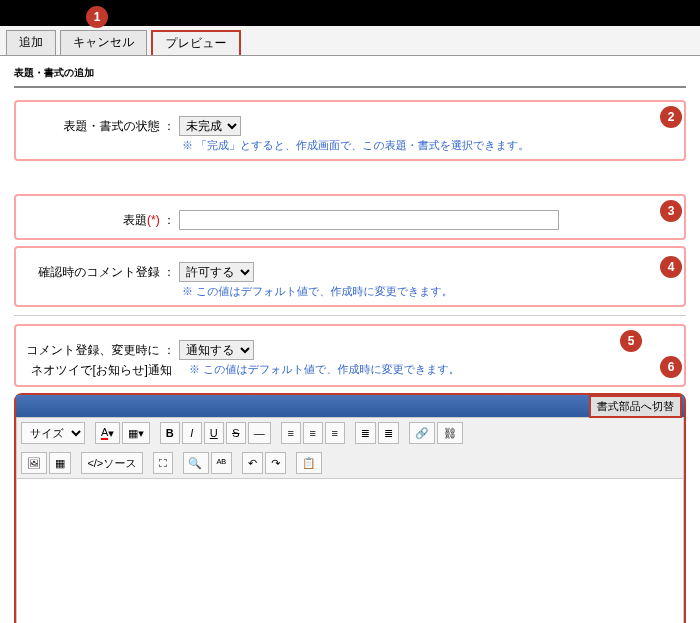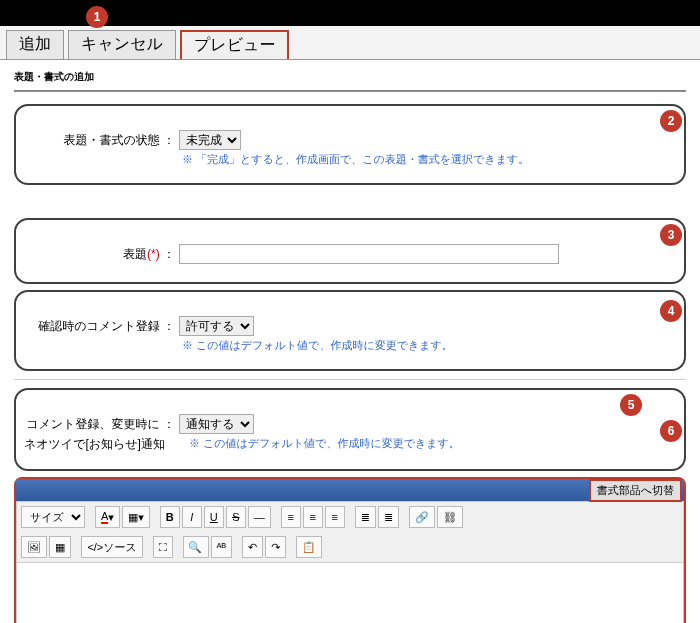--- a/index.html
+++ b/index.html
@@ -1,31 +1,31 @@
 <!DOCTYPE html>
 <html><head>
 <meta charset="utf-8">
 <style>
 * { box-sizing: border-box; margin: 0; padding: 0; }
 body { font-family: "Hiragino Kaku Gothic Pro", "Meiryo", sans-serif; font-size: 12px; background: #fff; width: 700px; }
 .blackbar { background: #000; height: 26px; }
 .tabbar { border-bottom: 1px solid #999; padding: 4px 6px 0; background: #f4f4f4; display: flex; gap: 4px; }
-.tab { border: 1px solid #999; border-bottom: none; background: #e8e8e8; padding: 3px 12px; font-size: 16px; cursor: pointer; position: relative; }
+.tab { border: 1px solid #999; border-bottom: none; background: #e8e8e8; padding: 3px 12px; font-size: 12px; cursor: pointer; position: relative; }
 .tab.active { background: #f0f0f0; border-color: #c0392b; border-width: 2px; }
 .content { padding: 10px 14px; }
 .page-title { font-size: 10px; font-weight: bold; border-bottom: 2px solid #888; padding-bottom: 6px; margin-bottom: 12px; }
 .field-row { display: flex; align-items: flex-start; margin: 8px 0 2px; }
 .field-label { width: 155px; text-align: right; padding-right: 4px; padding-top: 2px; }
 .field-control { flex: 1; }
 .req { color: #d00; }
 .hint { color: #36c; font-size: 11px; margin-left: 158px; margin-top: 2px; }
 .hint-inline { color: #36c; font-size: 11px; margin-left: 10px; }
 select { border: 1px solid #aaa; padding: 1px 2px; font-size: 12px; }
 input[type=text] { border: 1px solid #aaa; padding: 2px 4px; width: 380px; font-size: 12px; }
-.outline { border: 2px solid #404040; border-radius: 14px; padding: 16px 8px; position: relative; margin: 6px 0; }
+.outline { border: 2px solid #fca5a5; border-radius: 4px; padding: 6px 8px; position: relative; margin: 6px 0; }
 .num-badge { position: absolute; width: 22px; height: 22px; background: #c0392b; color: #fff; border-radius: 50%; display: flex; align-items: center; justify-content: center; font-size: 12px; font-weight: bold; }
 .editor-wrap { border: 2px solid #c0392b; border-radius: 8px; margin-top: 4px; }
 .bluebar { background: linear-gradient(#4a73b8, #2f5a9e); height: 22px; display: flex; justify-content: flex-end; align-items: center; padding-right: 0; }
 .switch-btn { background: #e0e0e0; border: 2px solid #c0392b; padding: 2px 6px; font-size: 11px; cursor: pointer; margin-right: 2px; }
 .toolbar { background: #f0f0f0; border: 1px solid #ccc; padding: 4px; display: flex; flex-wrap: wrap; gap: 4px; }
 .tbtn { border: 1px solid #bbb; background: #fafafa; padding: 2px 5px; font-size: 11px; cursor: pointer; min-width: 20px; height: 22px; display: inline-flex; align-items: center; justify-content: center; }
 .tsel { border: 1px solid #bbb; background: #fafafa; padding: 1px 4px; font-size: 11px; height: 22px; }
 .tgroup { display: flex; gap: 2px; margin-right: 6px; }
 .editor-area { background: #fff; min-height: 230px; border: 1px solid #ccc; border-top: none; }
 hr { border: none; border-top: 1px solid #ccc; margin: 8px 0; }
@@ -92,21 +92,21 @@
     <div class="outline">
       <div class="field-row">
         <div class="field-label" style="width:155px;">
           <span>コメント登録、変更時に ：</span>
         </div>
         <div class="field-control">
           <select><option>通知する</option></select>
         </div>
       </div>
       <div style="display:flex;">
-        <div style="width:155px; text-align:left;">ネオツイで[お知らせ]通知</div>
+        <div style="width:155px; text-align:center;">ネオツイで[お知らせ]通知</div>
         <div class="hint-inline">※ この値はデフォルト値で、作成時に変更できます。</div>
       </div>
     </div>
     <div class="num-badge" style="right:44px; top:6px;">5</div>
     <div class="num-badge" style="right:4px; top:32px;">6</div>
   </div>
 
   <div class="editor-wrap" style="position:relative;">
     <div class="bluebar">
       <div class="switch-btn">書式部品へ切替</div>

